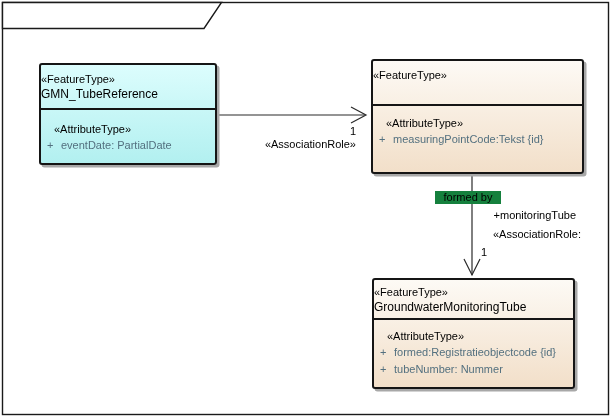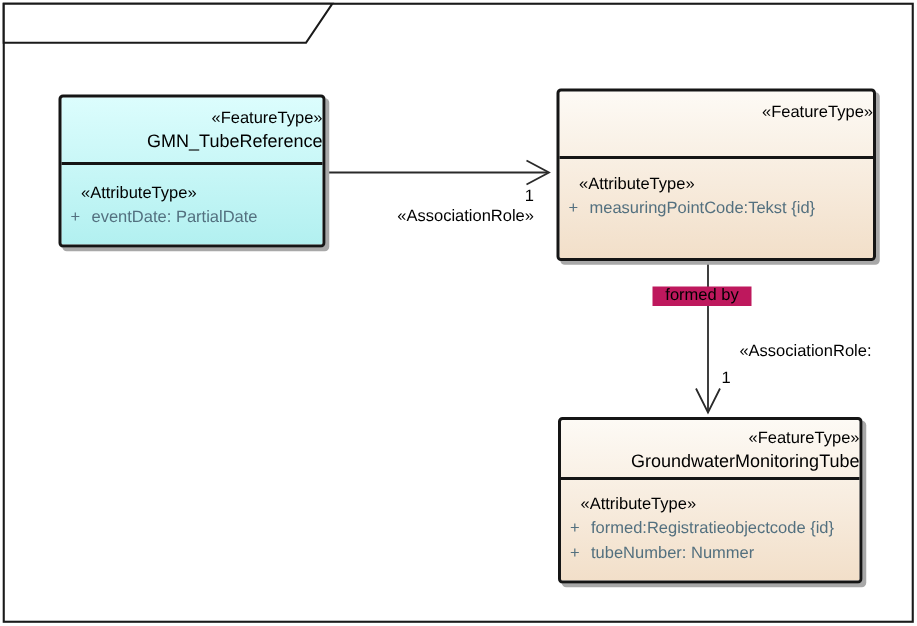--- a/index.html
+++ b/index.html
@@ -12,36 +12,36 @@
     position:absolute;left:10px;top:8px;font-size:12px;font-weight:bold;
     white-space:nowrap;letter-spacing:-0.2px;
   }
   .uml-class{
     position:absolute;border:2px solid #151515;border-radius:3px;
     box-shadow:2.5px 2.5px 0 #a8a8a8;box-sizing:border-box;
   }
   .uml-class.cyan{background:linear-gradient(180deg,#dcfdfd 0%,#b2f0f0 100%);}
   .uml-class.cream{background:linear-gradient(180deg,#fdfaf5 0%,#f2dfc9 100%);}
   .cls-header{
-    border-bottom:2px solid #151515;text-align:right;box-sizing:border-box;
+    border-bottom:2px solid #151515;text-align:left;box-sizing:border-box;
   }
   .stereo{font-size:11px;line-height:13px;color:#000;white-space:nowrap;}
   .cls-name{font-size:12px;font-weight:normal;line-height:16px;white-space:nowrap;}
   .cls-body{box-sizing:border-box;}
   .attr-stereo{
     font-size:11px;line-height:15px;padding-left:13px;color:#000;white-space:nowrap;
   }
   .attr-row{
     display:flex;font-size:11px;line-height:17px;color:#53707f;white-space:nowrap;
   }
   .attr-vis{width:20px;padding-left:6px;box-sizing:border-box;}
   .lbl{position:absolute;font-size:11px;line-height:13px;white-space:nowrap;color:#000;}
   .right{text-align:right;}
   .center{text-align:center;}
-  .whitebg{background:#be185d;padding:0 1px;}
+  .whitebg{background:#15803d;padding:0 1px;}
 </style>
 </head>
 <body>
 
 <div id="stage">
 
   <svg id="wires" viewBox="0 0 611 417" xmlns="http://www.w3.org/2000/svg">
 
     <rect x="2.5" y="2.5" width="606" height="412" fill="none" stroke="#1a1a1a" stroke-width="1.4"></rect>
 
@@ -99,16 +99,17 @@
       </div>
     </div>
   </div>
 
   <div class="lbl right" style="left:230px;top:125px;width:126px;">
     <div>1</div>
     <div>«AssociationRole»</div>
   </div>
 
   <div class="lbl center whitebg" style="left:435px;top:191px;width:64px;">formed by</div>
+  <div class="lbl right" style="left:479px;top:209px;width:97px;">+monitoringTube</div>
   <div class="lbl right" style="left:479px;top:228px;width:102px;">«AssociationRole:</div>
   <div class="lbl" style="left:481px;top:246px;width:12px;">1</div>
 
 </div>
 
 </body></html>

